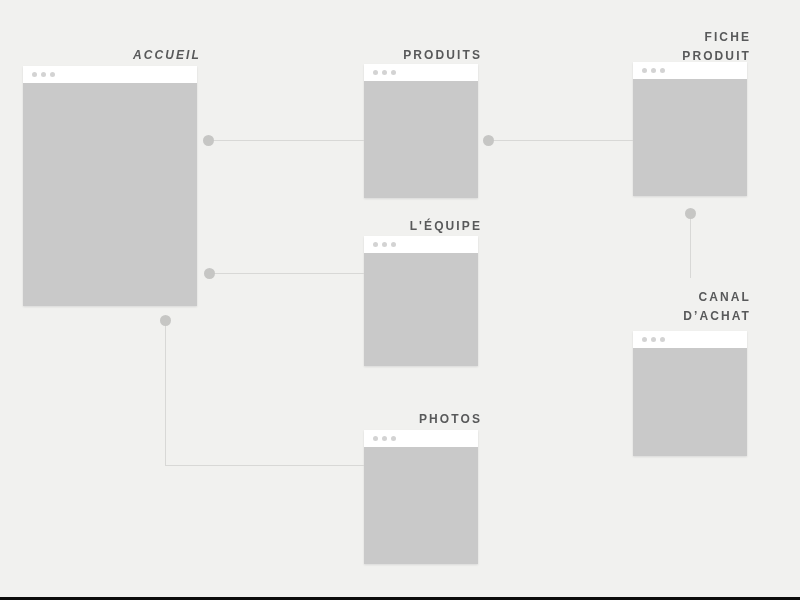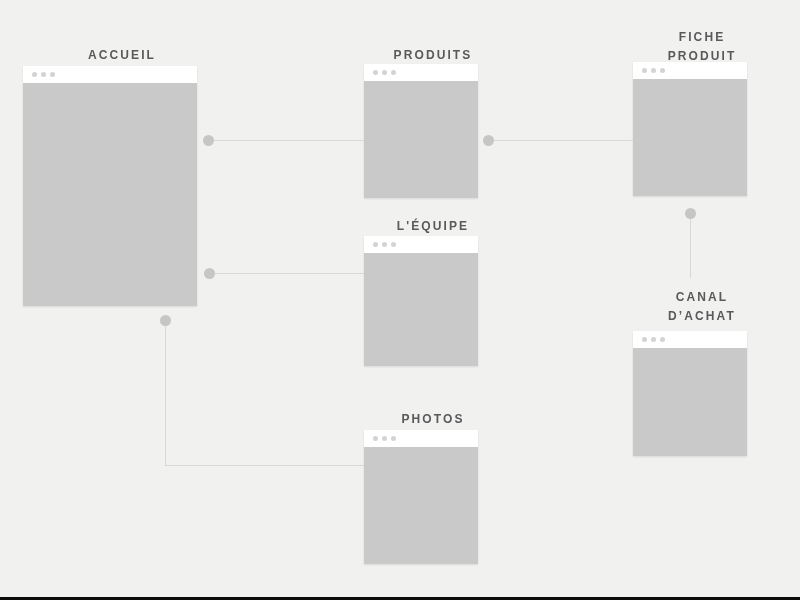--- a/index.html
+++ b/index.html
@@ -27,23 +27,23 @@
     height: 3px;
     background: #0b0b0b;
   }
 
   
   .node {
     position: absolute;
   }
   .node-label {
     position: absolute;
-    left: 12px;
+    left: 4px;
     width: 100%;
-    text-align: center;
+    text-align: right;
     font-size: 12px;
     font-weight: bold;
     letter-spacing: 2.1px;
     color: #58595a;
     line-height: 19px;
     white-space: pre-line;
     text-transform: uppercase;
   }
   .browser {
     position: absolute;
@@ -87,21 +87,21 @@
     height: 11px;
     border-radius: 50%;
     background: #c6c6c4;
   }
 </style>
 </head>
 <body>
 
 <div id="canvas">
   <div id="nodes-layer">
-      <div class="node" style="left: 23px; top: 0px; width: 174px; height: 432px; pointer-events: none;">
+      <div class="node" style="left: 23px; top: 0px; width: 174px; height: 432px; pointer-events: none; font-style: italic;">
         <div class="node-label" style="top: 46px; color: rgb(88, 89, 90); pointer-events: auto;">ACCUEIL</div>
         <div class="browser" style="top: 66px; width: 174px; height: 240px; pointer-events: auto;">
           <div class="browser-bar" style="background: rgb(255, 255, 255);">
             <span class="dot"></span>
             <span class="dot"></span>
             <span class="dot"></span>
           </div>
           <div class="browser-body" style="height: 223px; background: rgb(201, 201, 201);"></div>
         </div>
       </div>

